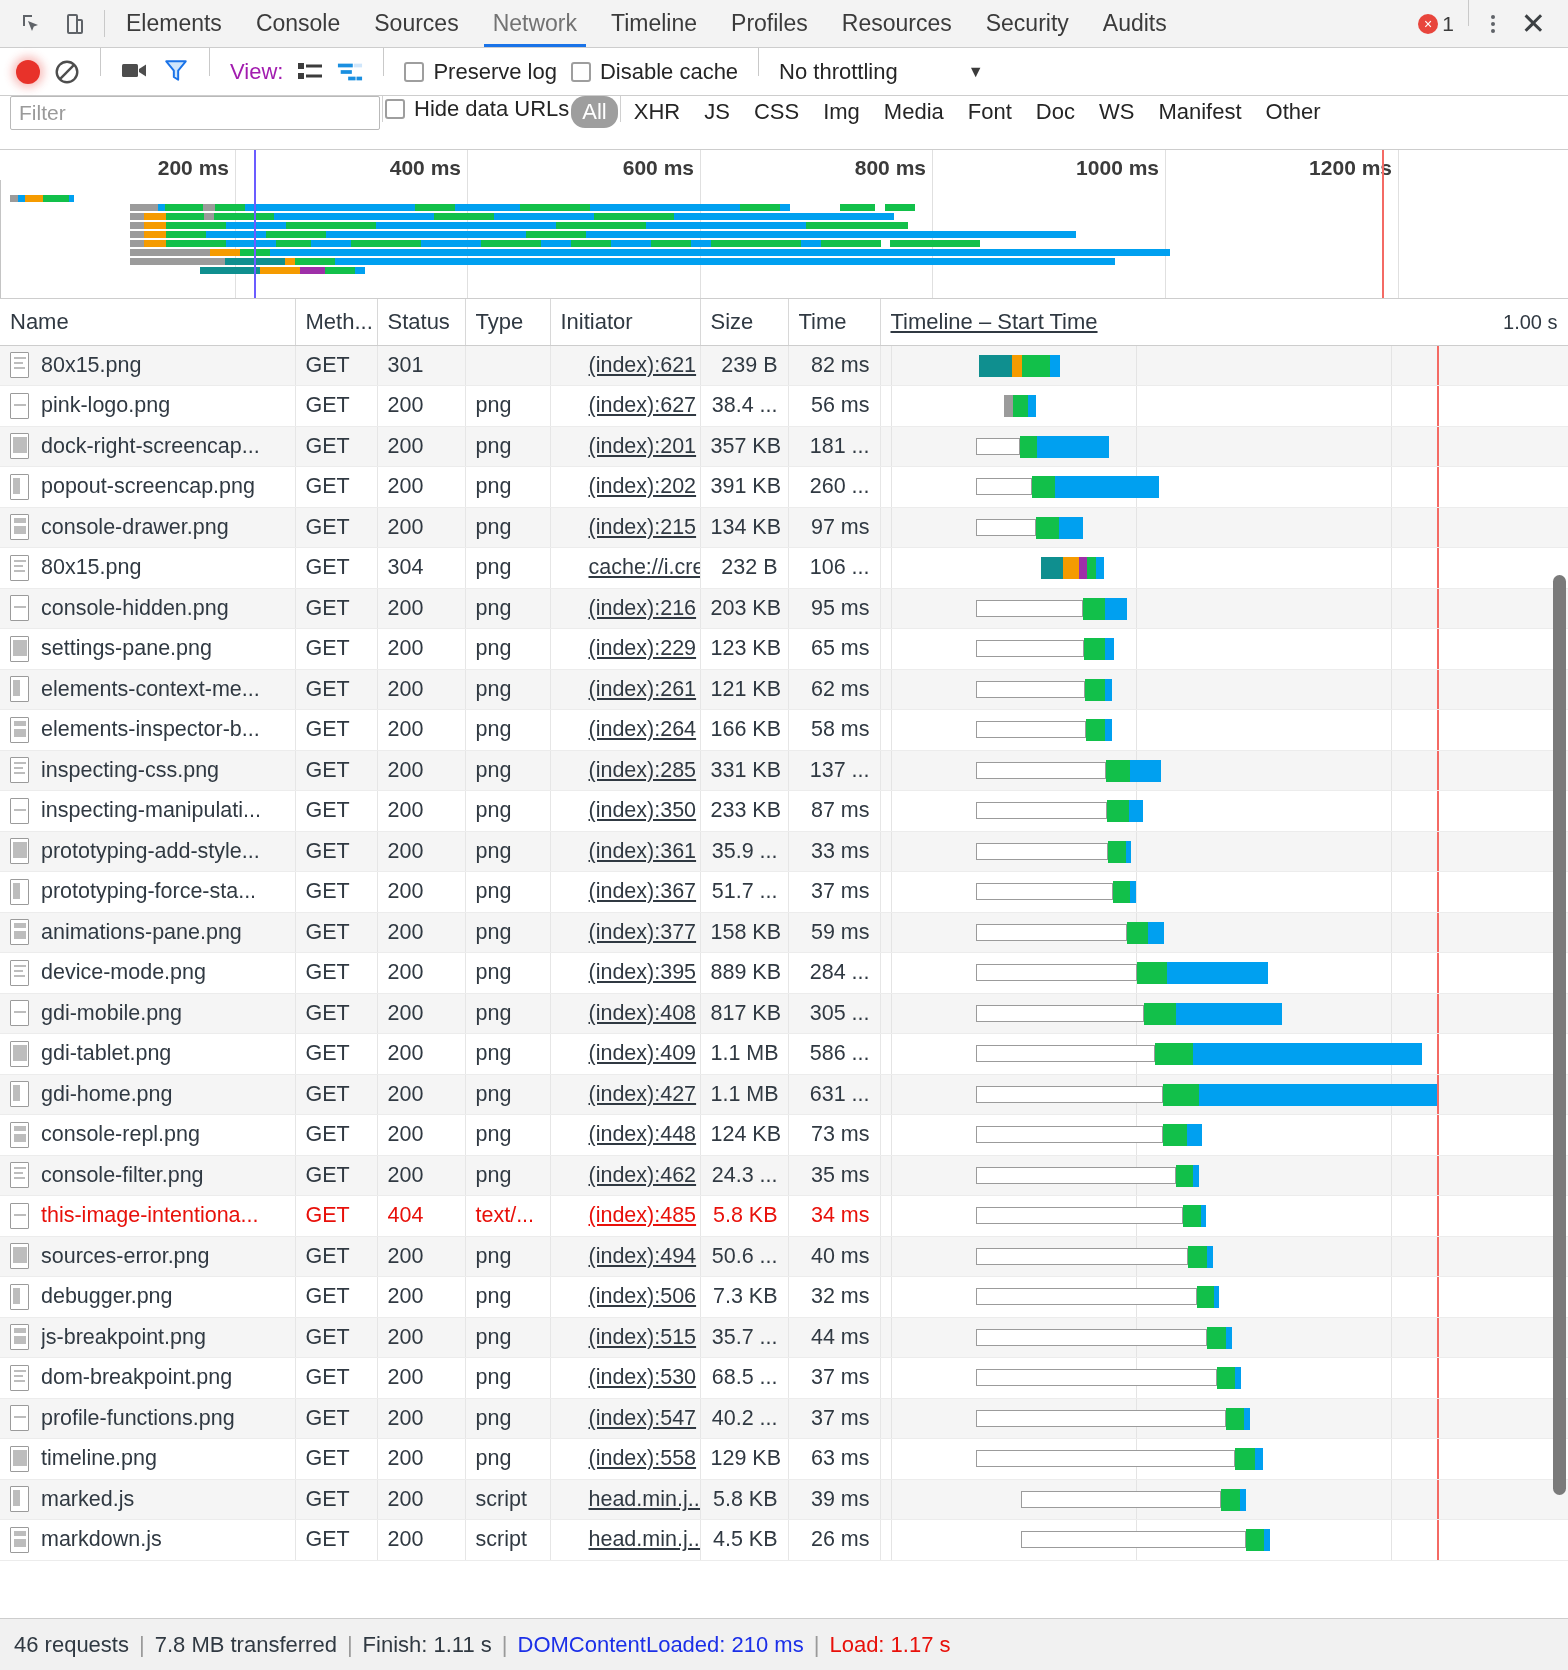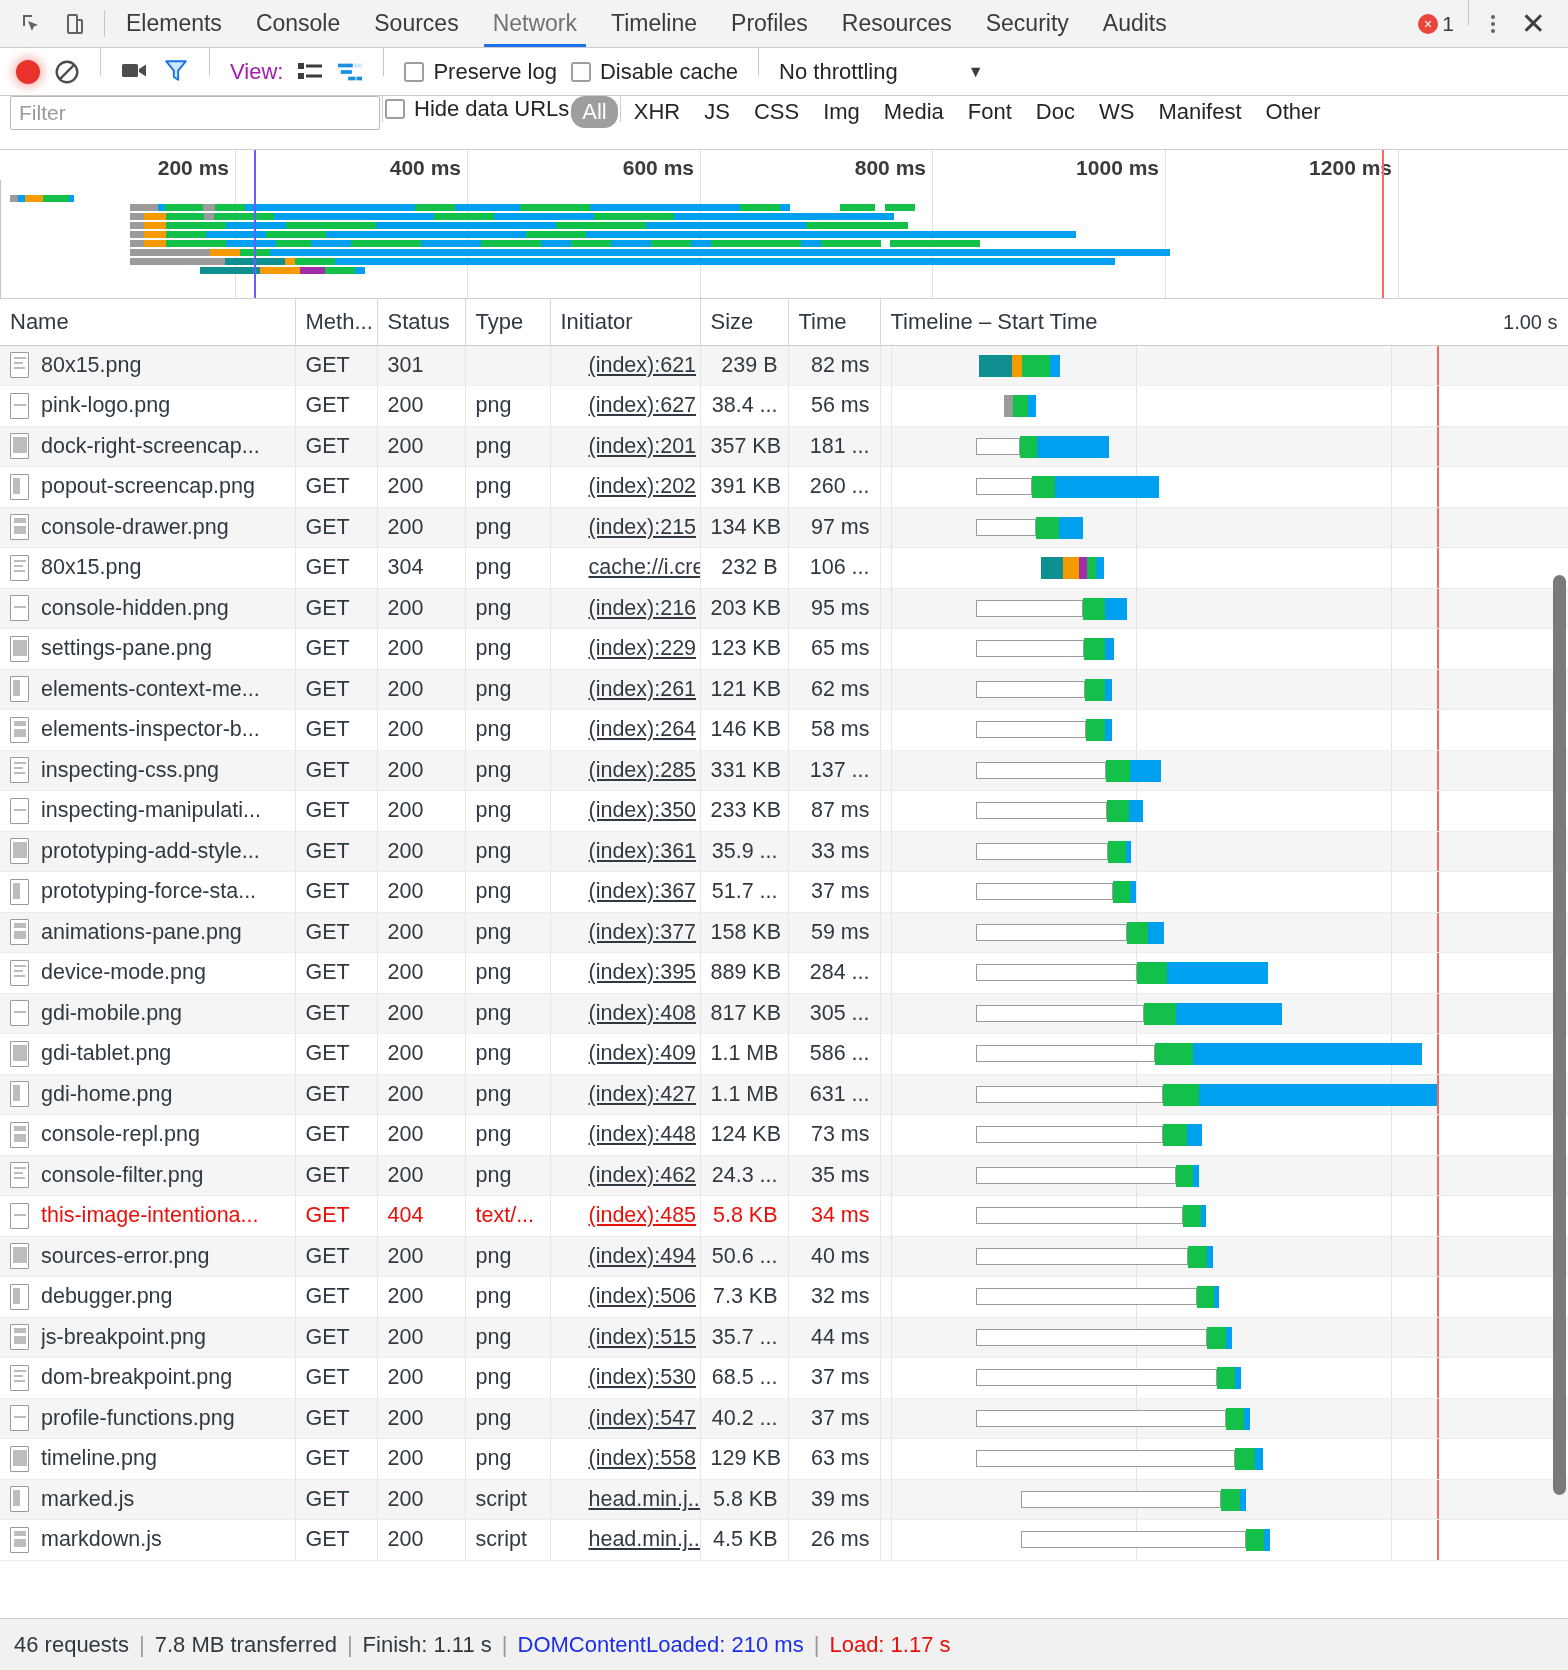--- a/index.html
+++ b/index.html
@@ -154,21 +154,21 @@
     border-radius: 1px;
   }
   .thumb .tline { position: absolute; background: #bdbdbd; }
   .nametext { overflow: hidden; text-overflow: ellipsis; white-space: nowrap; }
   td.num { text-align: right; }
   td.ctr { text-align: left; }
   .init a { color: #303942; text-decoration: underline; cursor: pointer; margin-left: 28px; }
   tr.err td { color: #e8100a; }
   tr.err .init a { color: #e8100a; text-decoration: underline; }
   th.wf {
-    position: relative; border-right: 1px solid #d8d8d8;
+    position: relative; border-right: 1px solid #d8d8d8; text-decoration: underline;
   }
   .wf-right {
     position: absolute; right: 10px; top: 50%; transform: translateY(-50%);
     font-size: 20px; color: #303942;
   }
 
   
   td.wfcell { position: relative; padding: 0; border-right: none; overflow: visible; }
   .wf-inner { position: relative; height: 39.5px; }
   .bar-q {
@@ -758,21 +758,21 @@
                 <i class="tline" style="left: 3px; top: 3px; width: 12px; height: 5px;"></i>
                 <i class="tline" style="left: 3px; top: 11px; width: 12px; height: 8px;"></i>
               </span>
               <span class="nametext">elements-inspector-b...</span>
             </div>
           </td>
           <td class="ctr">GET</td>
           <td class="ctr">200</td>
           <td class="ctr">png</td>
           <td class="init"><a>(index):264</a></td>
-          <td class="num">146 KB</td>
+          <td class="num">166 KB</td>
           <td class="num">58 ms</td>
           <td class="wfcell">
             <div class="wf-inner">
               <div class="gridline" style="left: 0px;"></div>
               <div class="gridline" style="left: 245px;"></div>
               <div class="gridline" style="left: 500px;"></div>
               <div class="bar-q" style="left: 85px; width: 110px;"></div>
               <div class="bar-s" style="left: 195px; width: 19px; background: rgb(18, 192, 74);"></div>
               <div class="bar-s" style="left: 214px; width: 7px; background: rgb(0, 160, 240);"></div>
               <div class="loadline" style="left: 546px;"></div>

